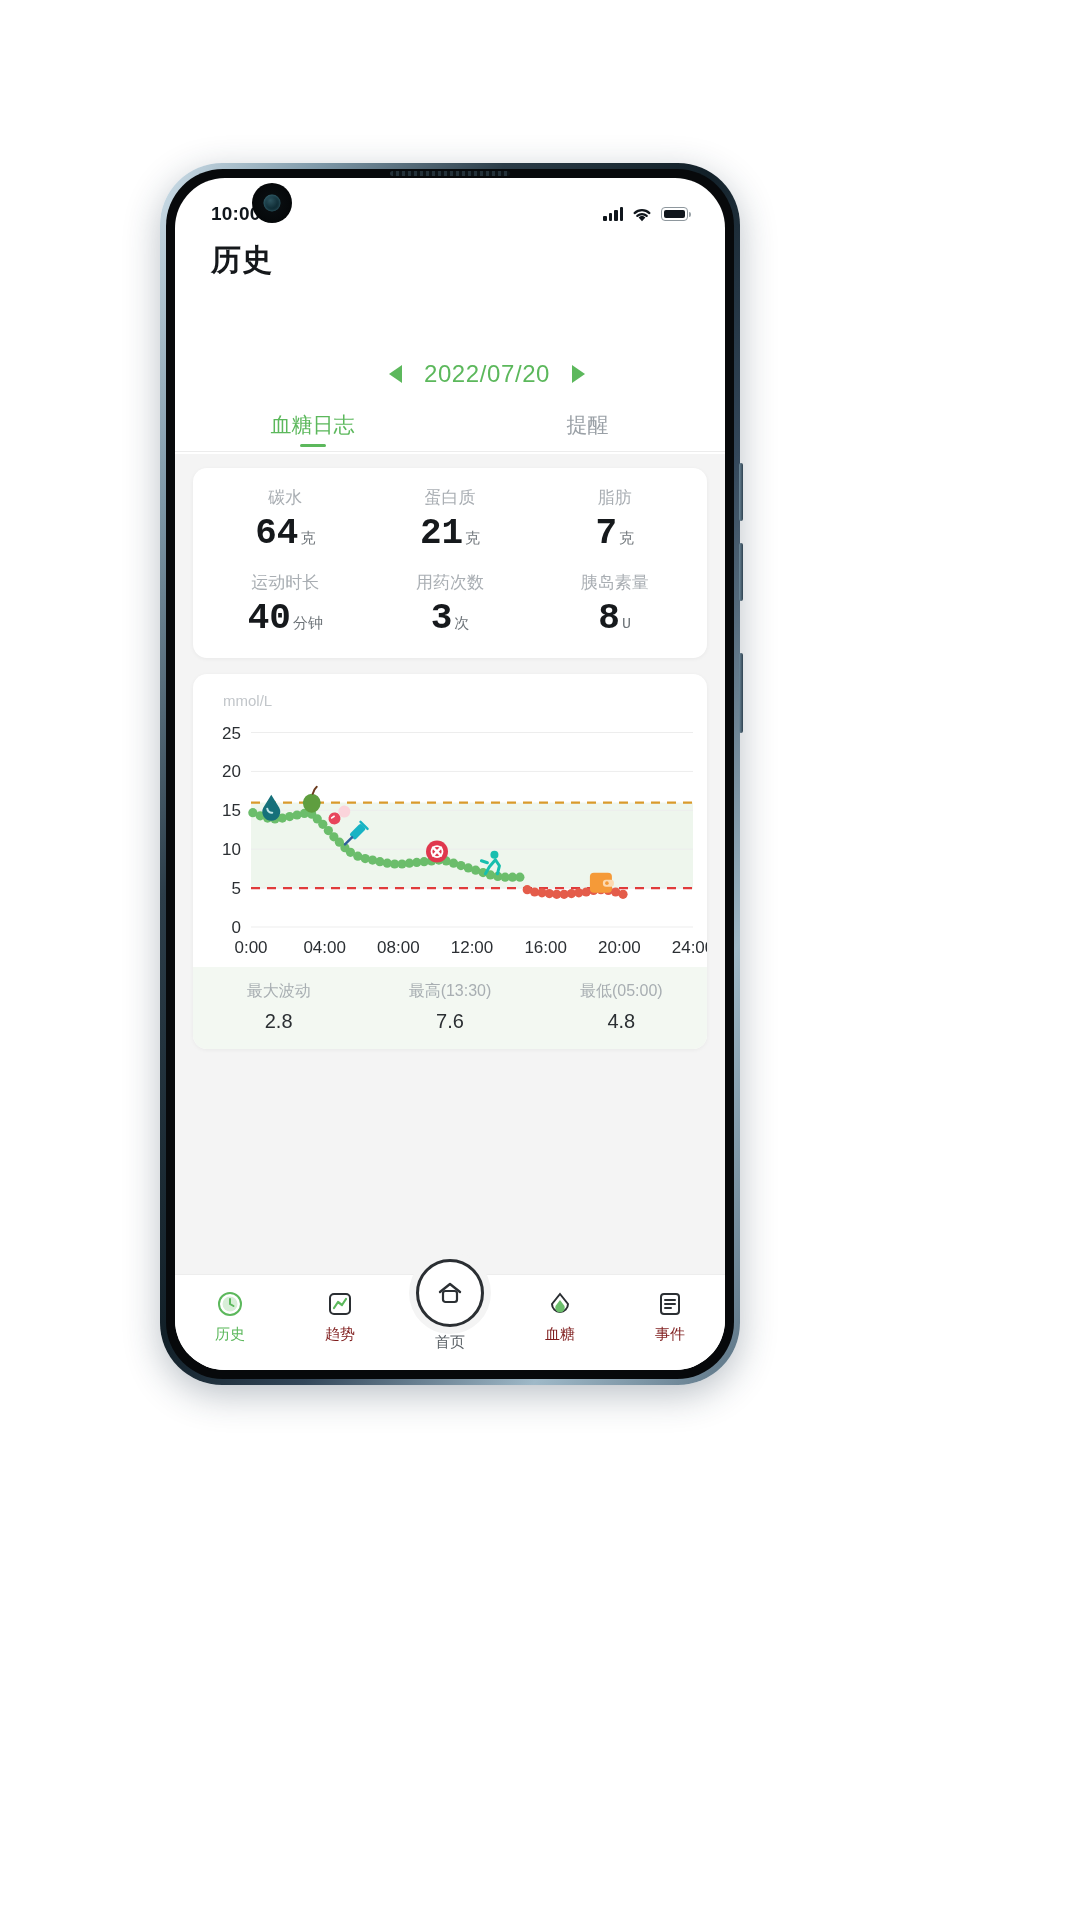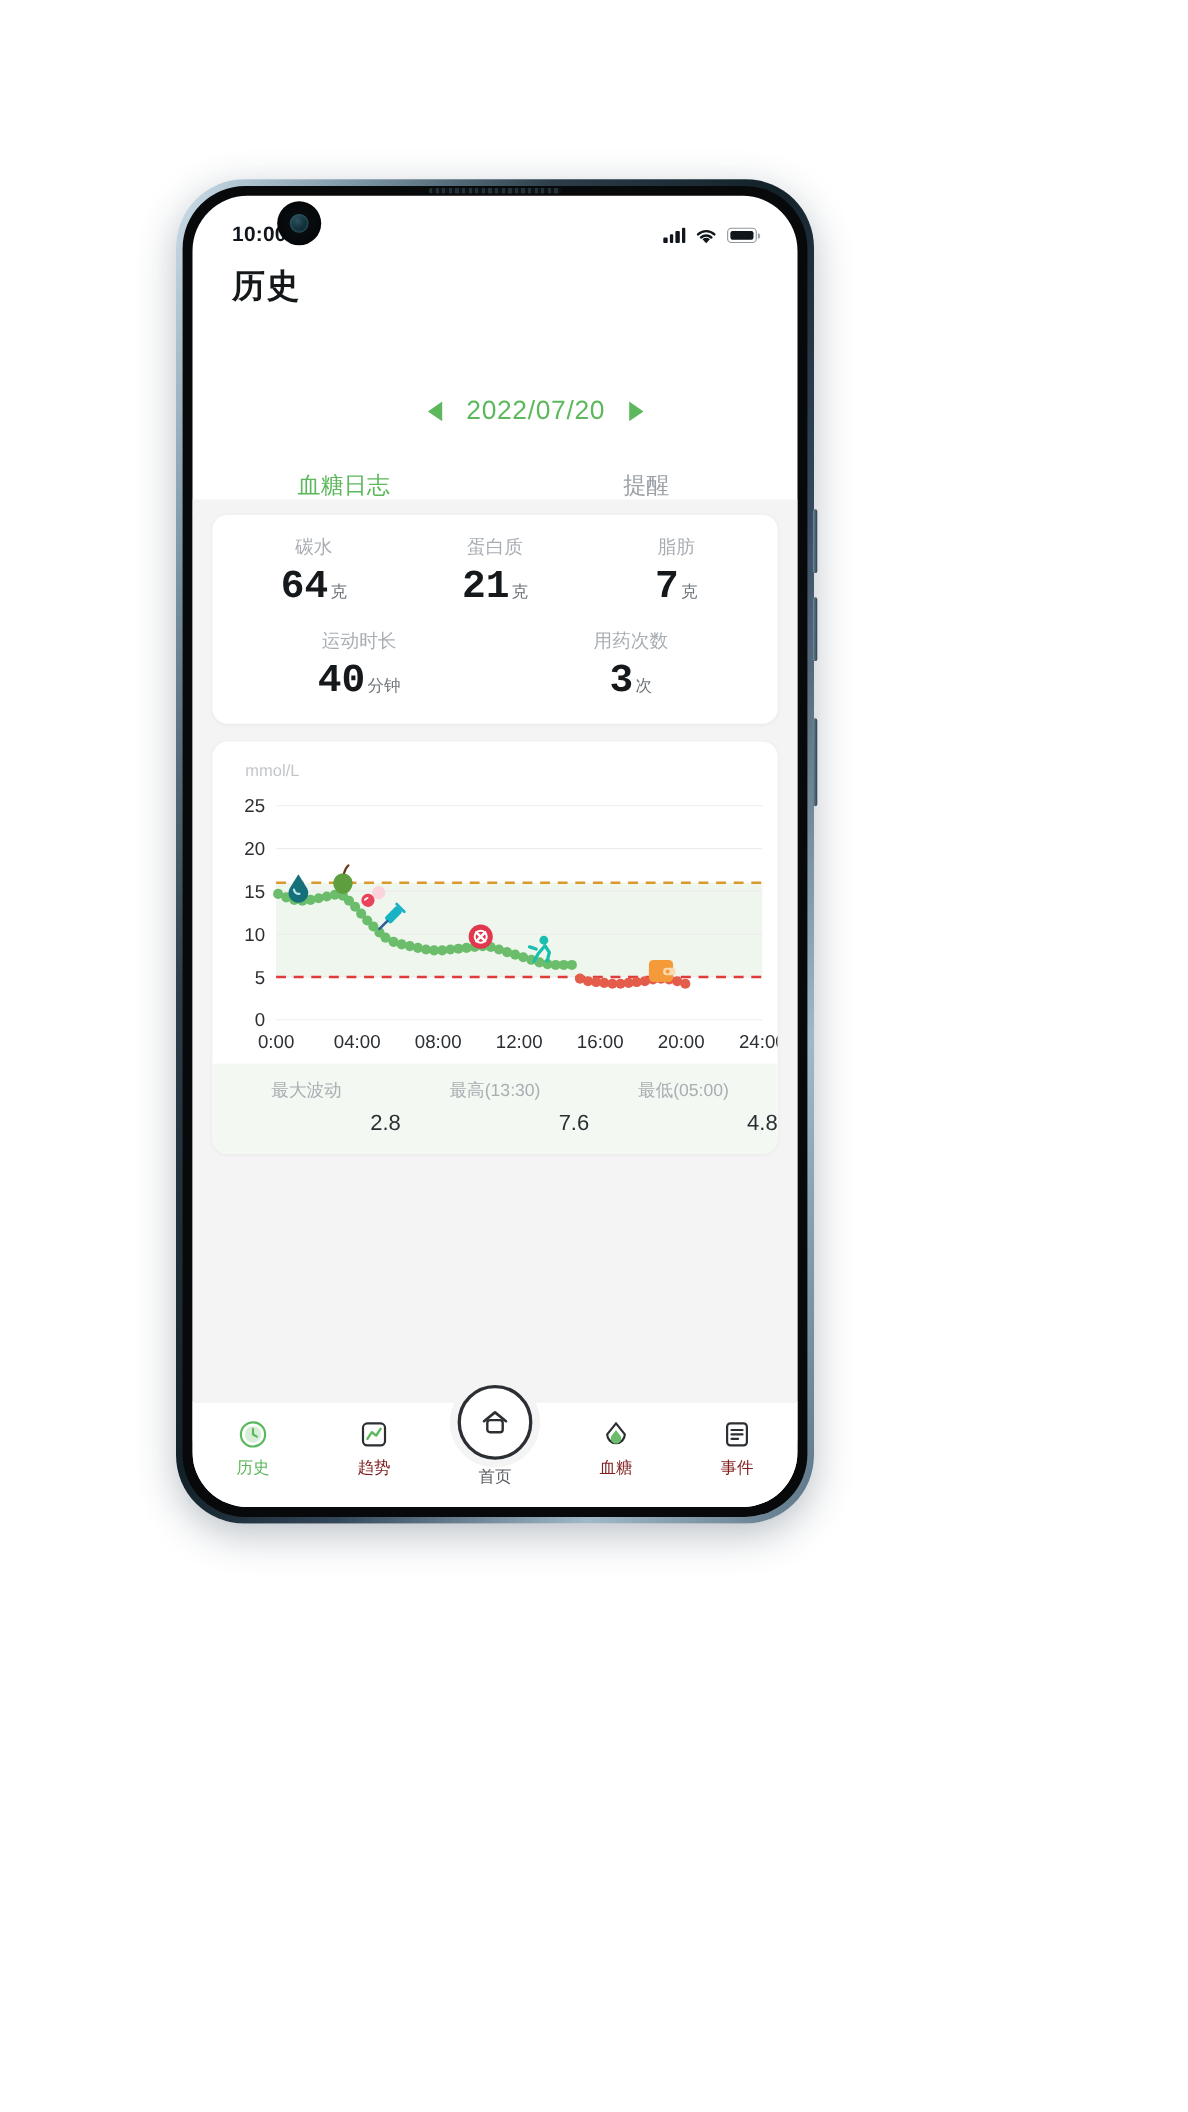--- a/index.html
+++ b/index.html
@@ -103,21 +103,21 @@
     height: 52px; display: flex; align-items: center; justify-content: center;
     gap: 22px;
   }
   .arrow { width: 0; height: 0; cursor: pointer; }
   .arrow.left { border-top: 9px solid transparent; border-bottom: 9px solid transparent; border-right: 13px solid #5cb85c; }
   .arrow.right { border-top: 9px solid transparent; border-bottom: 9px solid transparent; border-left: 13px solid #5cb85c; }
   #date-value { font-size: 24px; color: #5cb85c; letter-spacing: .6px; }
 
   
   #tabs {
-    position: absolute; left: 0; top: 236px; width: 550px; height: 54px;
+    position: absolute; left: 0; top: 220px; width: 550px; height: 54px;
     display: flex; border-bottom: 1px solid #ececec;
   }
   .tab {
     flex: 1; display: flex; flex-direction: column; align-items: center;
     justify-content: center; position: relative;
   }
   .tab-label { font-size: 21px; color: #9aa0a6; }
   .tab.active .tab-label { color: #5cb85c; }
   .tab-underline {
     position: absolute; bottom: 4px; width: 26px; height: 3px;
@@ -150,21 +150,21 @@
   #chart-unit { font-size: 15px; color: #c2c6ca; padding: 18px 0 0 30px; }
   #chart-svg-wrap { width: 100%; height: 258px; }
   svg { display: block; }
 
   
   #chart-summary {
     display: flex; background: #f3f8f2; padding: 14px 0 16px 0;
   }
   .sum-cell { flex: 1; text-align: center; }
   .sum-label { font-size: 16px; color: #a8aeb2; margin-bottom: 8px; }
-  .sum-value { font-size: 20px; color: #2b2f33; text-align: right; }
+  .sum-value { font-size: 20px; color: #2b2f33; }
 
   
   #bottom-nav {
     position: absolute; left: 0; bottom: 0; width: 550px; height: 96px;
     background: #fff; border-top: 1px solid #ededed;
     display: flex; align-items: flex-start; padding-top: 14px;
   }
   .nav-item {
     flex: 1; display: flex; flex-direction: column;
     align-items: center; gap: 6px;
@@ -256,20 +256,24 @@
             </div>
           </div>
           <div class="nut-row second">
             <div class="nut-cell">
               <div class="nut-label">运动时长</div>
               <div class="nut-value"><span>40</span><span class="nut-unit">分钟</span></div>
             </div>
             <div class="nut-cell">
               <div class="nut-label">用药次数</div>
               <div class="nut-value"><span>3</span><span class="nut-unit">次</span></div>
+            </div>
+            <div class="nut-cell">
+              <div class="nut-label">胰岛素量</div>
+              <div class="nut-value"><span>8</span><span class="nut-unit">U</span></div>
             </div>
           </div>
         </div>
 
         <div class="card" id="chart-card">
           <div id="chart-unit">mmol/L</div>
           <div id="chart-svg-wrap">
             <svg id="chart-svg" width="514" height="258" viewBox="0 0 514 258">
                 <rect x="58" y="93.55555555555556" width="442" height="85.55555555555556" fill="#eef6ed"></rect>
                 <line x1="58" y1="218" x2="500" y2="218" stroke="#ededed" stroke-width="1"></line>

